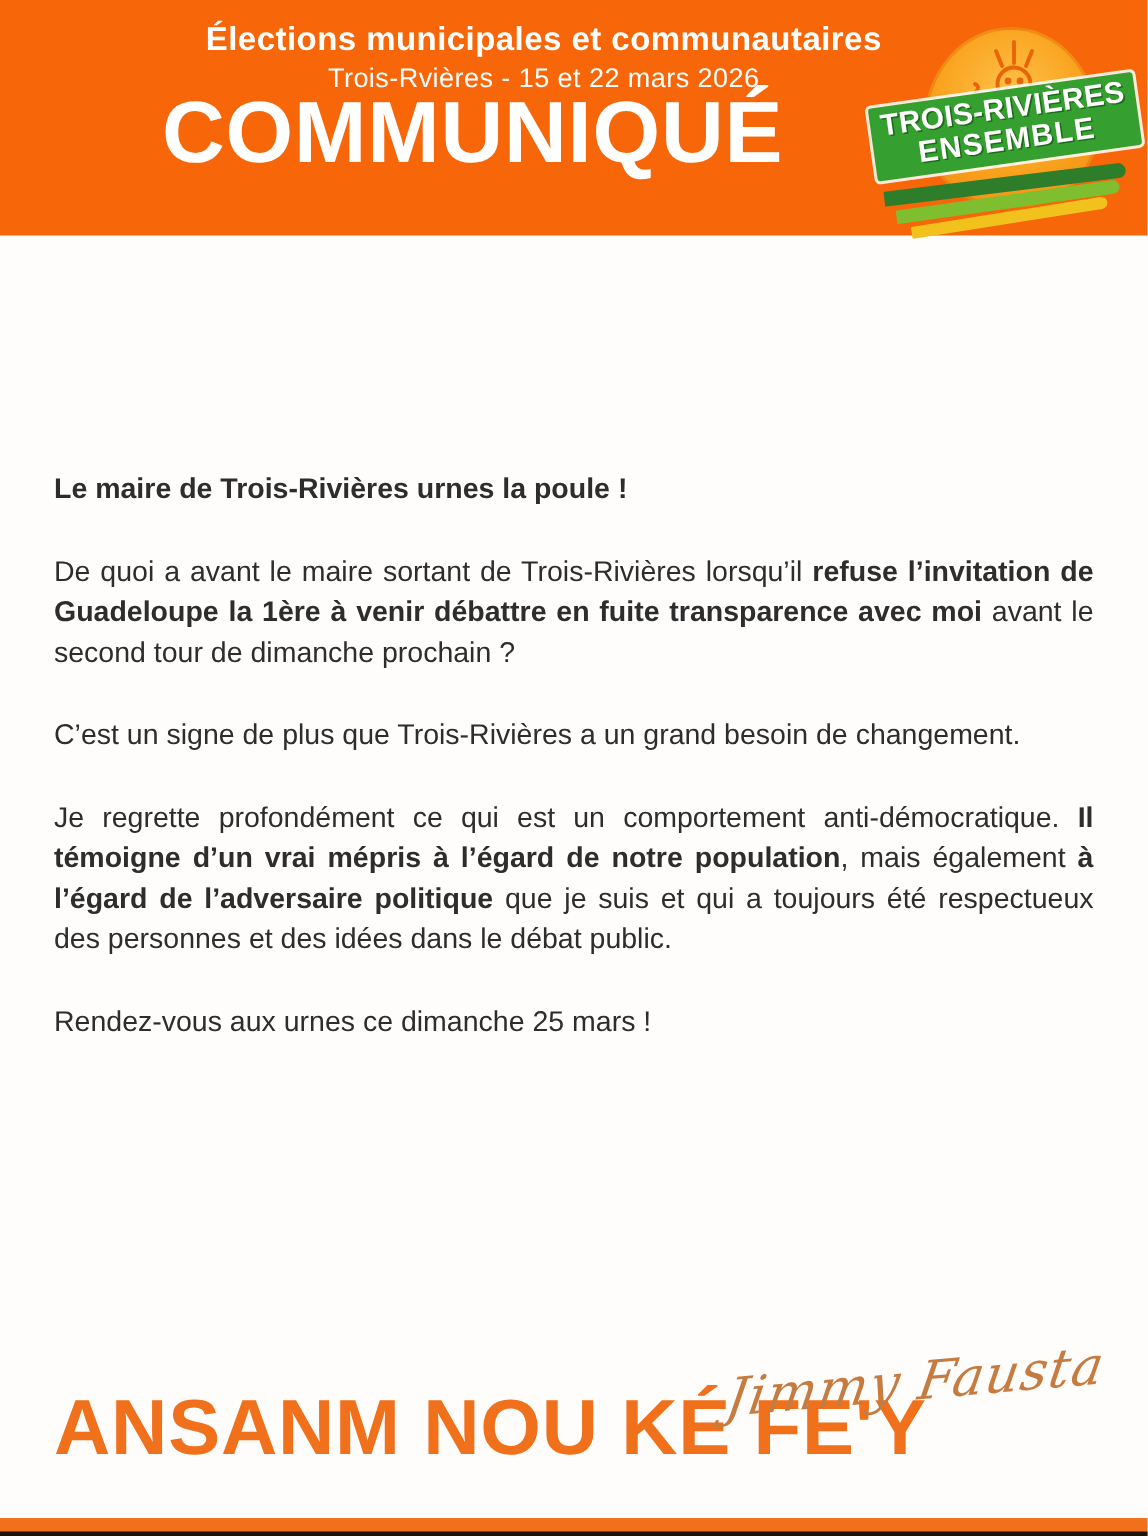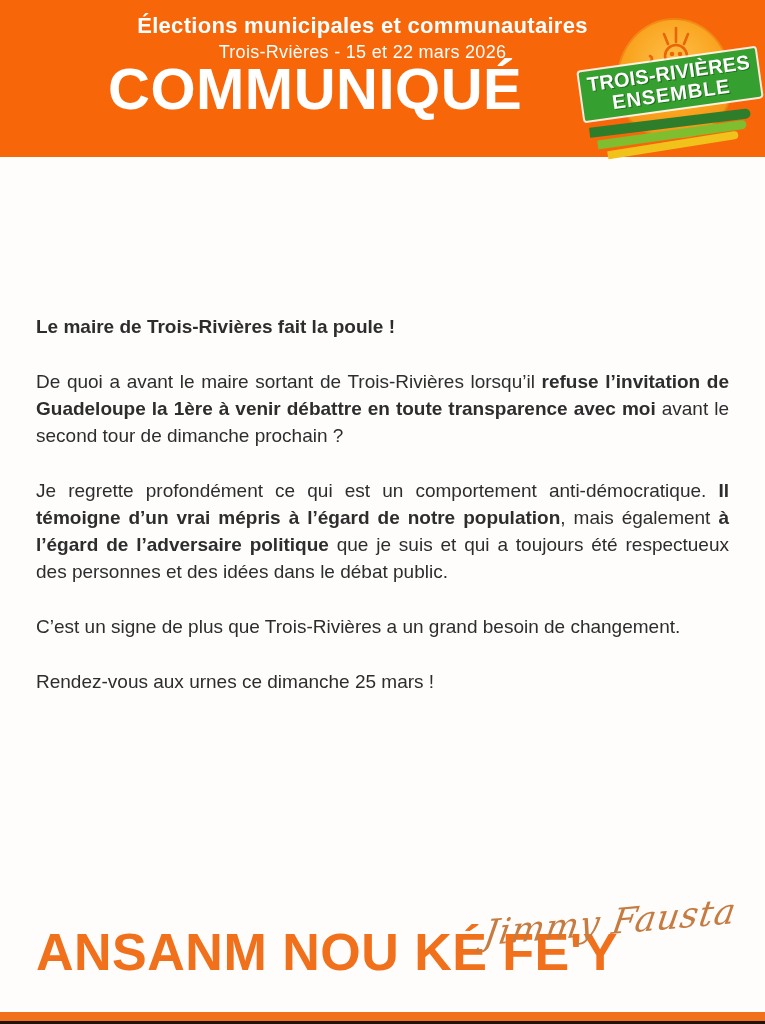--- a/index.html
+++ b/index.html
@@ -127,25 +127,25 @@
       <span class="leaf leaf-light"></span>
       <span class="leaf leaf-yellow"></span>
       <div class="banner">
         <div class="banner-line1">TROIS-RIVIÈRES</div>
         <div class="banner-line2">ENSEMBLE</div>
       </div>
     </div>
   </header>
 
   <main class="content">
-    <p class="lead">Le maire de Trois-Rivières fait la poule !</p>
+    <p class="lead">Le maire de Trois-Rivières urnes la poule !</p>
     <div>
-        <p><span>De quoi a avant le maire sortant de Trois-Rivières lorsqu’il </span><span class="bold">refuse l’invitation de Guadeloupe la 1ère à venir débattre en toute transparence avec moi</span><span> avant le second tour de dimanche prochain ?</span></p>
+        <p><span>De quoi a avant le maire sortant de Trois-Rivières lorsqu’il </span><span class="bold">refuse l’invitation de Guadeloupe la 1ère à venir débattre en fuite transparence avec moi</span><span> avant le second tour de dimanche prochain ?</span></p>
+        <p><span>C’est un signe de plus que Trois-Rivières a un grand besoin de changement.</span></p>
         <p><span>Je regrette profondément ce qui est un comportement anti-démocratique. </span><span class="bold">Il témoigne d’un vrai mépris à l’égard de notre population</span><span>, mais également </span><span class="bold">à l’égard de l’adversaire politique</span><span> que je suis et qui a toujours été respectueux des personnes et des idées dans le débat public.</span></p>
-        <p><span>C’est un signe de plus que Trois-Rivières a un grand besoin de changement.</span></p>
         <p><span>Rendez-vous aux urnes ce dimanche 25 mars !</span></p>
       </div>
   </main>
 
   <div class="slogan">ANSANM NOU KÉ FE'Y</div>
   <div class="signature">Jimmy Fausta</div>
   <div class="bottom-bar"></div>
 
 </div>
 

